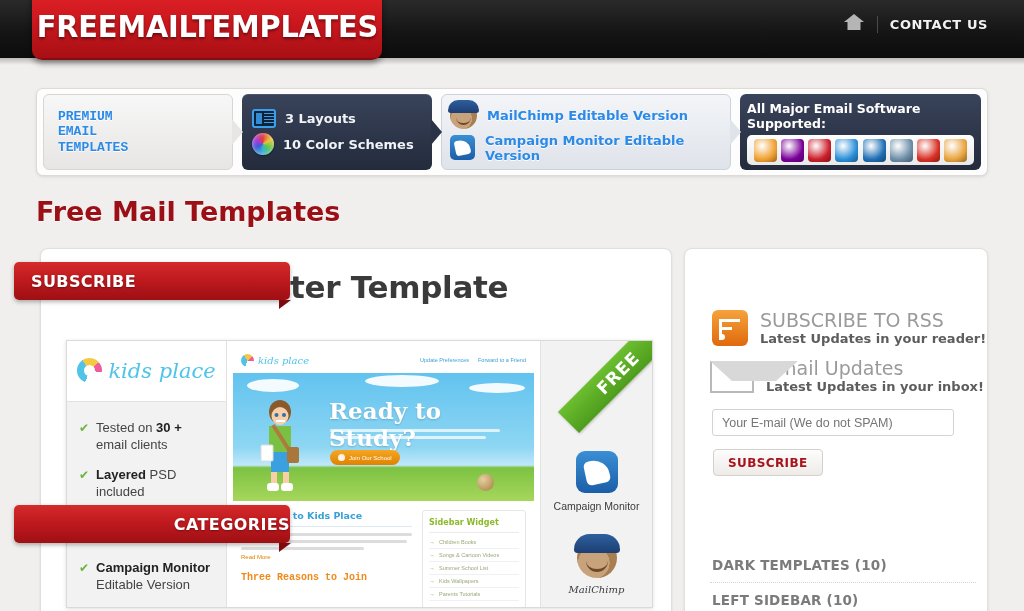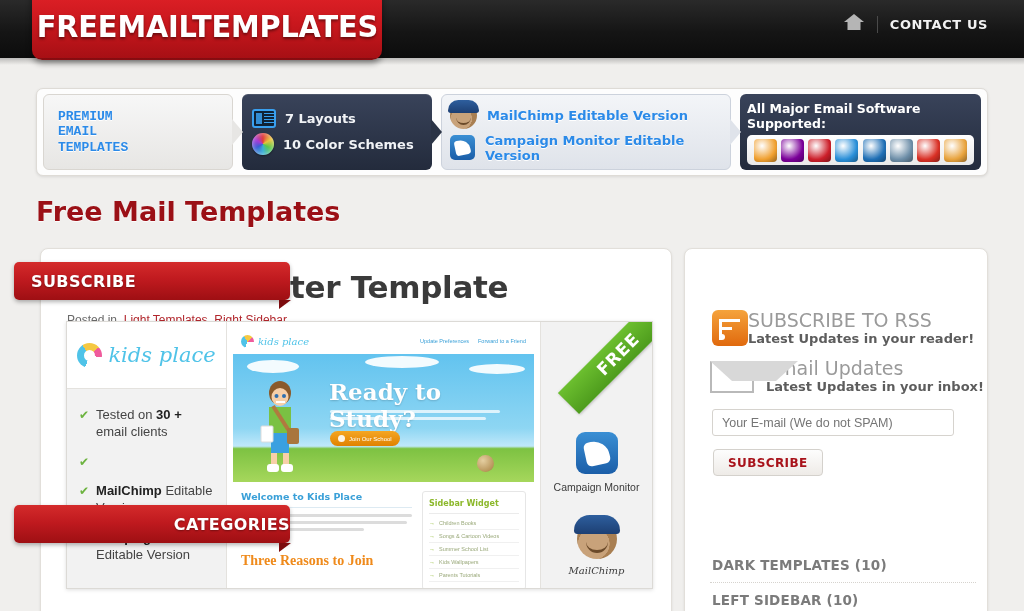--- a/index.html
+++ b/index.html
@@ -180,21 +180,21 @@
   }
   .post-title {
     font-family: "DejaVu Sans", sans-serif;
     font-size: 31px; font-weight: bold; color: #3a3a3a;
     letter-spacing: -0.3px; line-height: 1.05;
   }
   .post-meta { margin-top: 9px; font-size: 12px; color: #6a6a6a; }
   .post-meta a { color: #b2272d; text-decoration: underline; }
 
   .preview {
-    position: absolute; left: 66px; top: 321px; width: 587px; height: 268px;
+    position: absolute; left: 66px; top: 340px; width: 587px; height: 268px;
     background: #fff; border: 1px solid #dcdad6;
     box-shadow: 0 1px 4px rgba(0,0,0,0.13);
     overflow: hidden; display: flex;
   }
   .pv-left {
     width: 160px; border-right: 1px solid #e4e2de; background: #fff;
     display: flex; flex-direction: column;
   }
   .pv-logo-box { height: 66px; display: flex; align-items: center; justify-content: center; gap: 6px; }
   .kp-mark {
@@ -259,21 +259,21 @@
   .ball {
     position: absolute; right: 40px; bottom: 10px; width: 17px; height: 17px;
     border-radius: 50%; background: radial-gradient(circle at 35% 32%, #e5cfa1, #b9965c 70%, #8b6c38);
   }
   .tpl-body { display: flex; padding: 9px 8px 0 8px; gap: 10px; }
   .tb-left { flex: 1; }
   .tb-h1 { font-size: 9.5px; color: #3aa0d8; font-weight: bold; font-family: "DejaVu Sans", sans-serif;}
   .tb-rule { height: 1px; background: #ddeaf2; margin: 5px 0 6px; }
   .tb-p { height: 3px; background: #dcdcdc; border-radius: 2px; margin-bottom: 4px; }
   .tb-more { font-size: 6px; color: #e08200; margin-top: 4px; }
-  .tb-h2 { font-size: 14px; color: #ef8a1b; font-weight: bold; margin-top: 12px; font-family: Liberation Serif, serif;}
+  .tb-h2 { font-size: 10px; color: #ef8a1b; font-weight: bold; margin-top: 12px; font-family: Liberation Mono, monospace;}
   .tb-right {
     width: 104px; border: 1px solid #e6e6e6; border-radius: 3px; padding: 7px 6px;
   }
   .tb-sh { font-size: 8px; color: #8cb82b; font-weight: bold; font-family: "DejaVu Sans", sans-serif;}
   .tb-srule { height:1px; background:#ebebeb; margin: 5px 0 3px; }
   .tb-li { display:flex; align-items:center; gap:4px; font-size:5.5px; color:#9aa97a; padding: 3px 0; border-bottom: 1px solid #f0f0f0;}
   .tb-arrow { color:#8cb82b; font-size:6px; }
 
   .pv-right {
     width: 112px; background: #f2f2f2; border-left: 1px solid #e4e2de;
@@ -334,21 +334,21 @@
     border-left: 12px solid #7c0b0e; border-bottom: 9px solid transparent;
   }
   .widget-head-text {
     font-family: "DejaVu Sans", sans-serif;
     color:#fff; font-weight:bold; font-size:16px; letter-spacing:.4px;
     text-shadow: 0 1px 2px rgba(0,0,0,0.35);
   }
   #wh-subscribe { top: 262px; }
   #wh-categories { top: 505px; justify-content: flex-end; }
 
-  .rss-row { position: absolute; left: 712px; top: 310px; display: flex; align-items: flex-start; }
+  .rss-row { position: absolute; left: 712px; top: 310px; display: flex; gap: 12px; align-items: flex-start; }
   .rss-icon {
     width: 36px; height: 36px; border-radius: 6px; flex: none;
     background: linear-gradient(to bottom, #f5a33c, #e0690d); position: relative;
   }
   .rss-icon i { position:absolute; display:block; border: 3px solid #fff; border-radius: 0; }
   .rss-dot { position:absolute; left:7px; bottom:6px; width:6px; height:6px; border-radius:50%; background:#fff; }
   .rss-a { left:7px; bottom:6px; width:13px; height:13px; border-width:3px 0 0 3px !important; border-top-left-radius: 3px; }
   .rss-b { left:7px; bottom:6px; width:21px; height:21px; border-width:3px 0 0 3px !important; border-top-left-radius: 3px; }
   .big-head {
     font-family: "DejaVu Sans", sans-serif;
@@ -414,21 +414,21 @@
       <div>PREMIUM</div>
       <div>EMAIL</div>
       <div>TEMPLATES</div>
     </div>
   </div>
   <div class="arrow-r arrow-grey"></div>
 
   <div class="seg seg-dark">
     <div class="dark-row">
       <span class="icon-layout"></span>
-      <span class="dark-row-label">7 Layouts</span>
+      <span class="dark-row-label">3 Layouts</span>
     </div>
     <div class="dark-row">
       <span class="icon-colorwheel"></span>
       <span class="dark-row-label">10 Color Schemes</span>
     </div>
   </div>
   <div class="arrow-r arrow-dark"></div>
 
   <div class="seg seg-editable">
     <div class="edit-row">
@@ -454,40 +454,37 @@
         <span class="mini" style="background: radial-gradient(circle at 35% 30%, rgb(255, 255, 255) 0%, rgb(217, 48, 37) 62%, rgb(0, 0, 0) 160%);"></span>
         <span class="mini" style="background: radial-gradient(circle at 35% 30%, rgb(255, 255, 255) 0%, rgb(232, 163, 61) 62%, rgb(0, 0, 0) 160%);"></span>
       </div>
   </div>
 </div>
 
 <div class="page-title">Free Mail Templates</div>
 
 <div class="main-card">
   <div class="post-title">Kids Newsletter Template</div>
-  <div class="post-meta">
-    <span>Posted in</span>
-    <span>&nbsp;</span><a href="#">Light Templates</a><span>, </span><a href="#">Right Sidebar</a>
-  </div>
 </div>
 
 <div class="preview">
 
   <div class="pv-left">
     <div class="pv-logo-box">
       <span class="kp-mark"></span>
       <span class="kp-word">kids place</span>
     </div>
     <div class="pv-feats" id="feature-list">
         <div class="feat">
           <span class="tick">✔</span>
           <span class="feat-txt">Tested on <b>30 +</b> email clients</span>
         </div>
         <div class="feat">
           <span class="tick">✔</span>
+          <span class="feat-txt"><b>Layered</b> PSD included</span>
         </div>
         <div class="feat">
           <span class="tick">✔</span>
           <span class="feat-txt"><b>MailChimp</b> Editable Version</span>
         </div>
         <div class="feat">
           <span class="tick">✔</span>
           <span class="feat-txt"><b>Campaign Monitor</b> Editable Version</span>
         </div>
       </div>

